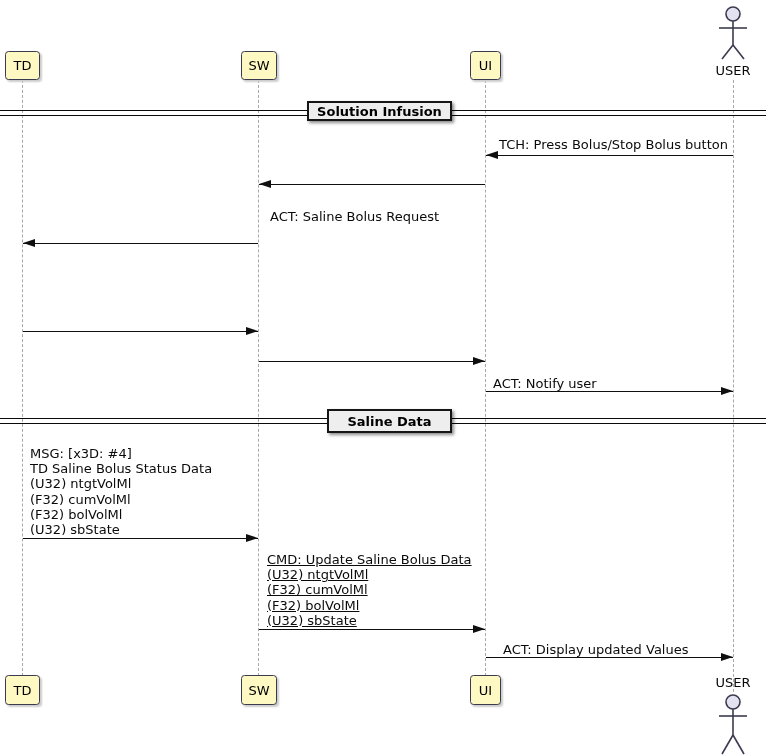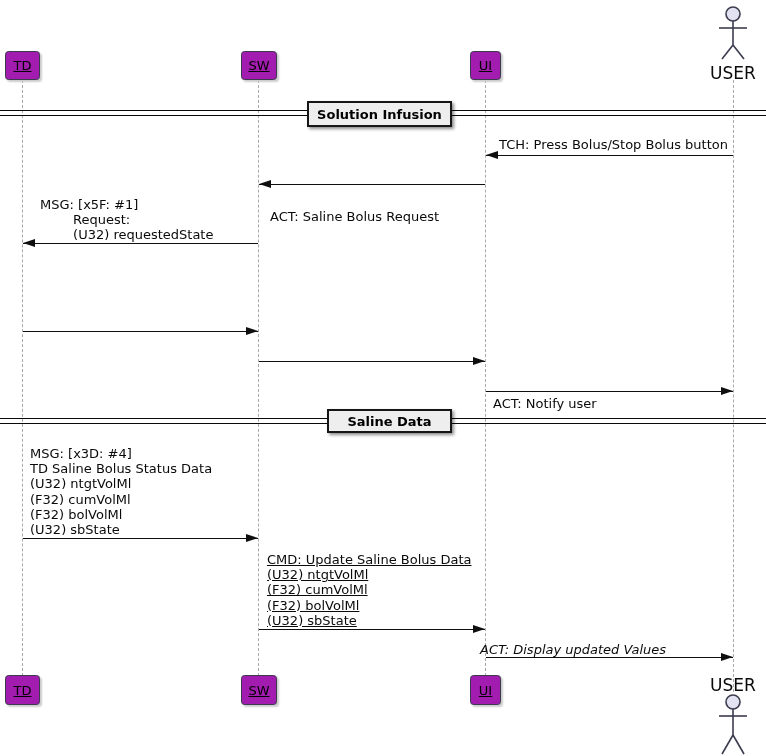--- a/index.html
+++ b/index.html
@@ -2,37 +2,37 @@
 <html><head>
 <meta charset="utf-8">
 <style>
   html,body{margin:0;padding:0;background:#fff;}
   #diagram{
     position:relative;width:766px;height:756px;background:#fff;overflow:hidden;
     font-family:"DejaVu Sans","Liberation Sans",sans-serif;font-size:13px;color:#000;
   }
   .lifeline{position:absolute;width:0;border-left:1px dashed #A8A8A8;}
   .pbox{
-    position:absolute;background:#a21caf;border:1.5px solid #3b3b4f;border-radius:3.5px;
+    position:absolute;background:#fef9c3;border:1.5px solid #3b3b4f;border-radius:3.5px;
     box-shadow:2px 2px 2px #ccc;display:flex;align-items:center;justify-content:center;
-    font-size:13px;color:#000;box-sizing:border-box;text-decoration:underline;
+    font-size:13px;color:#000;box-sizing:border-box;
   }
   .divider-line{position:absolute;left:0;width:766px;height:0;border-top:1.5px solid #0a0a0a;}
   .divider-box{
     position:absolute;background:#EEEEEE;border:2px solid #161616;
     box-shadow:2px 2px 3px rgba(0,0,0,.45);display:flex;align-items:center;justify-content:center;
     font-weight:bold;font-size:13px;box-sizing:border-box;
   }
   .mline{position:absolute;height:0;border-top:1.2px solid #0f0f0f;}
   .ahead{position:absolute;width:0;height:0;}
   .ahead.right{border-top:4.5px solid transparent;border-bottom:4.5px solid transparent;border-left:12px solid #0f0f0f;}
   .ahead.left{border-top:4.5px solid transparent;border-bottom:4.5px solid transparent;border-right:12px solid #0f0f0f;}
   .mlabel{position:absolute;white-space:pre;line-height:15.2px;font-size:13px;color:#0a0a0a;}
   .mlabel.right{text-align:right;}
-  .actor-label{position:absolute;text-align:center;font-size:17px;color:#0a0a0a;}
+  .actor-label{position:absolute;text-align:center;font-size:13px;color:#0a0a0a;}
   svg{position:absolute;overflow:visible;}
 </style>
 </head>
 <body>
 
 <div id="diagram">
 
   <div class="lifeline" style="left:22px;top:80px;height:596px;"></div>
   <div class="lifeline" style="left:258px;top:80px;height:596px;"></div>
   <div class="lifeline" style="left:485px;top:80px;height:596px;"></div>
@@ -52,47 +52,44 @@
     </div>
   <div class="pbox" style="left:241px;top:51px;width:36px;height:29px;">
       <span>SW</span>
     </div>
   <div class="pbox" style="left:470px;top:51px;width:31px;height:29px;">
       <span>UI</span>
     </div>
 
   <div class="divider-line" style="top:110px;"></div>
   <div class="divider-line" style="top:114.5px;"></div>
-  <div class="divider-box" style="left:307px;top:101px;width:145px;height:26px;">
+  <div class="divider-box" style="left:307px;top:101px;width:145px;height:20px;">
     <span>Solution Infusion</span>
   </div>
 
   <div class="mline" style="left:486px;top:155px;width:247px;"></div>
   <div class="ahead left" style="left:486px;top:150.5px;"></div>
   <div class="mlabel right" style="left:400px;top:137px;width:328px;">TCH: Press Bolus/Stop Bolus button</div>
 
   <div class="mline" style="left:259px;top:184px;width:226px;"></div>
   <div class="ahead left" style="left:259px;top:179.5px;"></div>
   <div class="mlabel" style="left:270px;top:166px;margin-top:43px;">ACT: Saline Bolus Request</div>
 
   <div class="mline" style="left:23px;top:243px;width:235px;"></div>
   <div class="ahead left" style="left:23px;top:238.5px;"></div>
-  <div class="mlabel" style="left:40px;top:197px;">MSG: [x5F: #1]
-        Request:
-        (U32) requestedState</div>
 
   <div class="mline" style="left:23px;top:331px;width:235px;"></div>
   <div class="ahead right" style="left:246px;top:326.5px;"></div>
 
   <div class="mline" style="left:259px;top:361px;width:226px;"></div>
   <div class="ahead right" style="left:473px;top:356.5px;"></div>
 
   <div class="mline" style="left:486px;top:391px;width:247px;"></div>
   <div class="ahead right" style="left:721px;top:386.5px;"></div>
-  <div class="mlabel" style="left:493px;top:376px;margin-top:20px;">ACT: Notify user</div>
+  <div class="mlabel" style="left:493px;top:376px;">ACT: Notify user</div>
 
   <div class="divider-line" style="top:418px;"></div>
   <div class="divider-line" style="top:422.5px;"></div>
   <div class="divider-box" style="left:327px;top:409px;width:125px;height:24px;">
     <span>Saline Data</span>
   </div>
 
   <div class="mline" style="left:23px;top:538px;width:235px;"></div>
   <div class="ahead right" style="left:246px;top:533.5px;"></div>
   <div class="mlabel" style="left:30px;top:446px;">MSG: [x3D: #4]
@@ -105,21 +102,21 @@
   <div class="mline" style="left:259px;top:629px;width:226px;"></div>
   <div class="ahead right" style="left:473px;top:624.5px;"></div>
   <div class="mlabel" style="left:267px;top:552px;text-decoration:underline;">CMD: Update Saline Bolus Data
 (U32) ntgtVolMl
 (F32) cumVolMl
 (F32) bolVolMl
 (U32) sbState</div>
 
   <div class="mline" style="left:486px;top:657px;width:247px;"></div>
   <div class="ahead right" style="left:721px;top:652.5px;"></div>
-  <div class="mlabel" style="left:480px;top:642px;font-style:italic;">ACT: Display updated Values</div>
+  <div class="mlabel" style="left:503px;top:642px;">ACT: Display updated Values</div>
 
   <div class="pbox" style="left:5px;top:675px;width:35px;height:30px;">
       <span>TD</span>
     </div>
   <div class="pbox" style="left:241px;top:675px;width:36px;height:30px;">
       <span>SW</span>
     </div>
   <div class="pbox" style="left:470px;top:675px;width:31px;height:30px;">
       <span>UI</span>
     </div>

